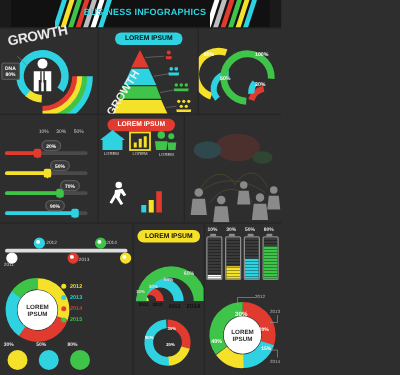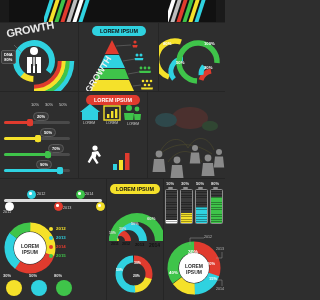--- a/index.html
+++ b/index.html
@@ -93,20 +93,21 @@
   <div class="stripes" style="left:168px">
     <i style="left:0px;background:#ffffff"></i>
       <i style="left:6px;background:#bdbdbd"></i>
     <i style="left:12px;background:#e03b2e"></i>
       <i style="left:18px;background:#3fc44a"></i>
     <i style="left:24px;background:#f5e12a"></i>
       <i style="left:30px;background:#2fd2e0"></i>
   </div>
   <div class="hdr-tab" style="left:0"></div>
   <div class="hdr-tab" style="left:216px"></div>
+  <div id="hdr-title">BUSINESS INFOGRAPHICS</div>
 </div>
 
 <div class="sep" style="left:0;top:22px;width:225px;height:1px"></div>
 
 <div class="panel" style="left:0;top:23px;width:78px;height:68px">
   <div id="growth-word" style="left:6px;top:0">GROWTH</div>
 
   <svg width="78" height="68" style="position:absolute;left:0;top:0">
 
     <circle cx="34" cy="38" r="18" fill="none" stroke="#2fd2e0" stroke-width="6" stroke-dasharray="84 114" transform="rotate(128 34 38)"></circle>

